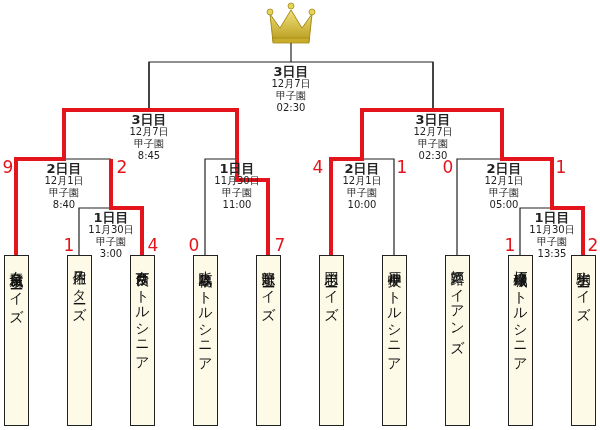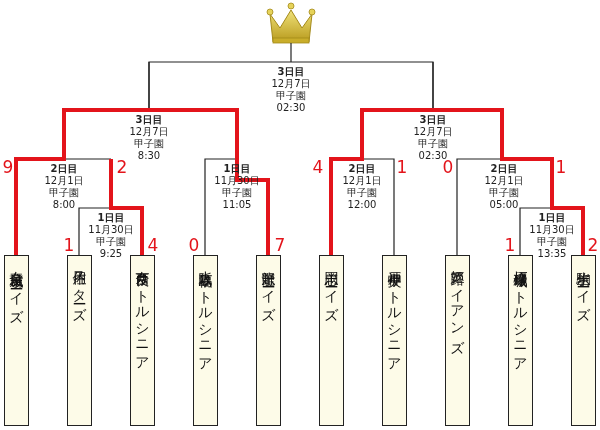--- a/index.html
+++ b/index.html
@@ -1,20 +1,20 @@
 <!DOCTYPE html>
 <html><head>
 <meta charset="utf-8">
 <style>
   html, body { margin:0; padding:0; background:#ffffff; }
   body { width:600px; height:430px; position:relative; overflow:hidden;
          font-family: "DejaVu Sans", "Liberation Sans", sans-serif; }
   #bracket { position:absolute; left:0; top:0; }
   .match-label { position:absolute; text-align:center; font-size:10px; line-height:12px; color:#222; width:80px; }
-  .match-label .day { font-weight:bold; font-size:10px; }
+  .match-label .day { font-weight:bold; font-size:13px; }
   .score { position:absolute; color:#e3141b; font-size:17px; line-height:18px; font-family: "DejaVu Sans", sans-serif; width:16px; text-align:center; }
   .team-box { position:absolute; top:255px; width:23px; height:169px; border:1px solid #222; background:#fdfbe8; box-sizing:content-box; }
   .team-name { writing-mode: vertical-rl; text-orientation: upright; font-size:14px; line-height:23px; letter-spacing:1px; color:#111; padding-top:4px; width:23px; display:block; font-family: "DejaVu Sans", sans-serif; }
 </style>
 </head>
 <body>
 
 <svg id="bracket" width="600" height="430">
 
   <g>
@@ -72,51 +72,51 @@
 <div class="match-label" style="left:251px; top:66px;">
   <div class="day">3日目</div>
   <div>12月7日</div>
   <div>甲子園</div>
   <div>02:30</div>
 </div>
 <div class="match-label" style="left:109px; top:114px;">
   <div class="day">3日目</div>
   <div>12月7日</div>
   <div>甲子園</div>
-  <div>8:30</div>
+  <div>8:45</div>
 </div>
 <div class="match-label" style="left:393px; top:114px;">
   <div class="day">3日目</div>
   <div>12月7日</div>
   <div>甲子園</div>
   <div>02:30</div>
 </div>
 <div class="match-label" style="left:24px; top:163px;">
   <div class="day">2日目</div>
   <div>12月1日</div>
   <div>甲子園</div>
-  <div>8:00</div>
+  <div>8:40</div>
 </div>
 <div class="match-label" style="left:71px; top:212px;">
   <div class="day">1日目</div>
   <div>11月30日</div>
   <div>甲子園</div>
-  <div>9:25</div>
+  <div>3:00</div>
 </div>
 <div class="match-label" style="left:197px; top:163px;">
   <div class="day">1日目</div>
   <div>11月30日</div>
   <div>甲子園</div>
-  <div>11:05</div>
+  <div>11:00</div>
 </div>
 <div class="match-label" style="left:322px; top:163px;">
   <div class="day">2日目</div>
   <div>12月1日</div>
   <div>甲子園</div>
-  <div>12:00</div>
+  <div>10:00</div>
 </div>
 <div class="match-label" style="left:464px; top:163px;">
   <div class="day">2日目</div>
   <div>12月1日</div>
   <div>甲子園</div>
   <div>05:00</div>
 </div>
 <div class="match-label" style="left:512px; top:212px;">
   <div class="day">1日目</div>
   <div>11月30日</div>

